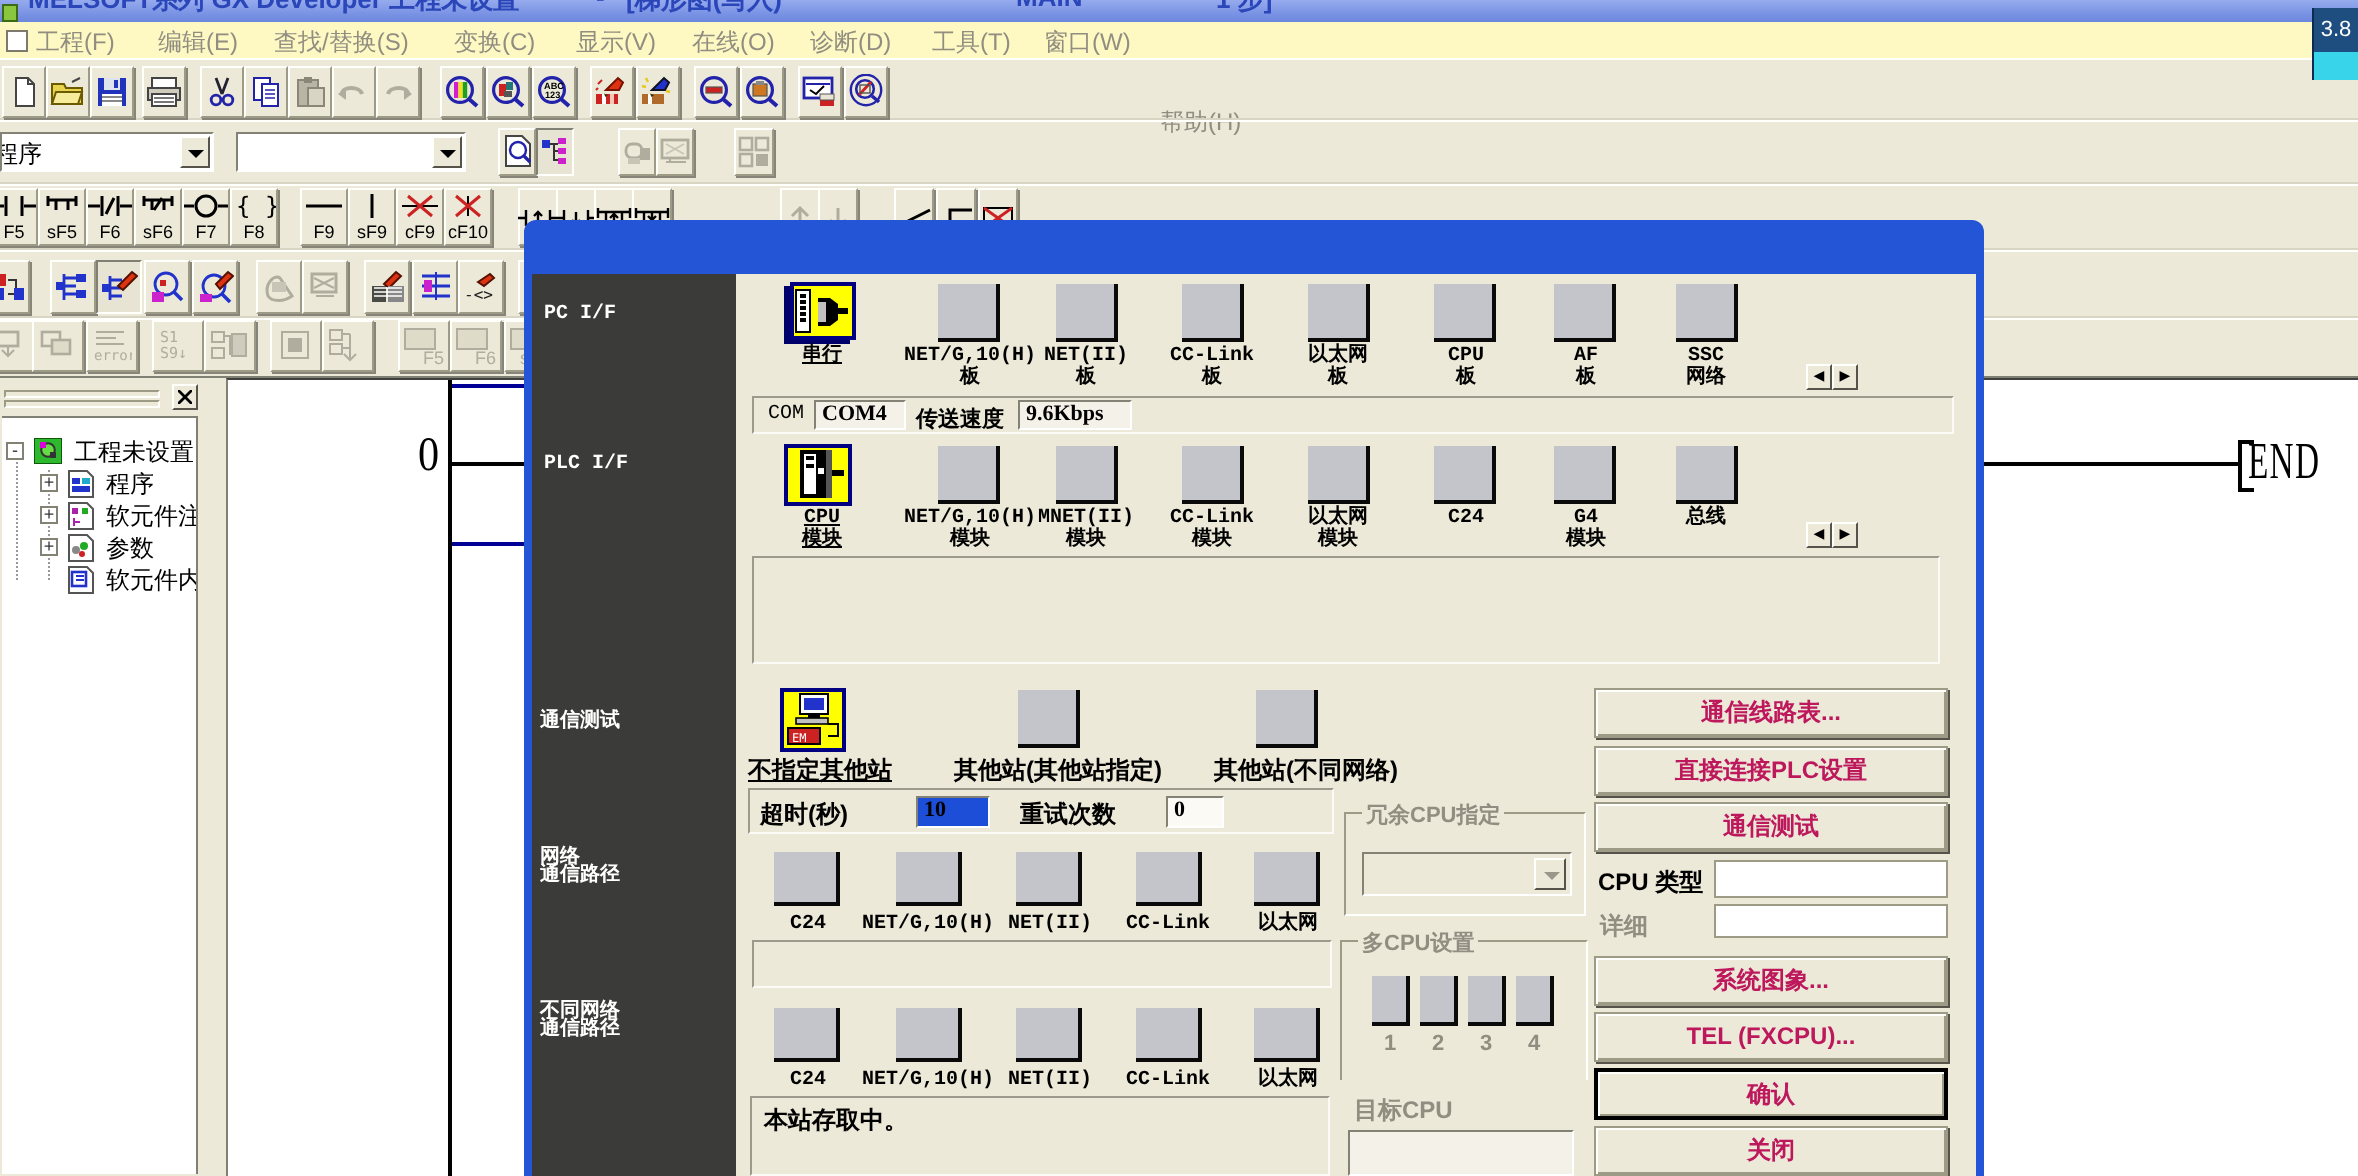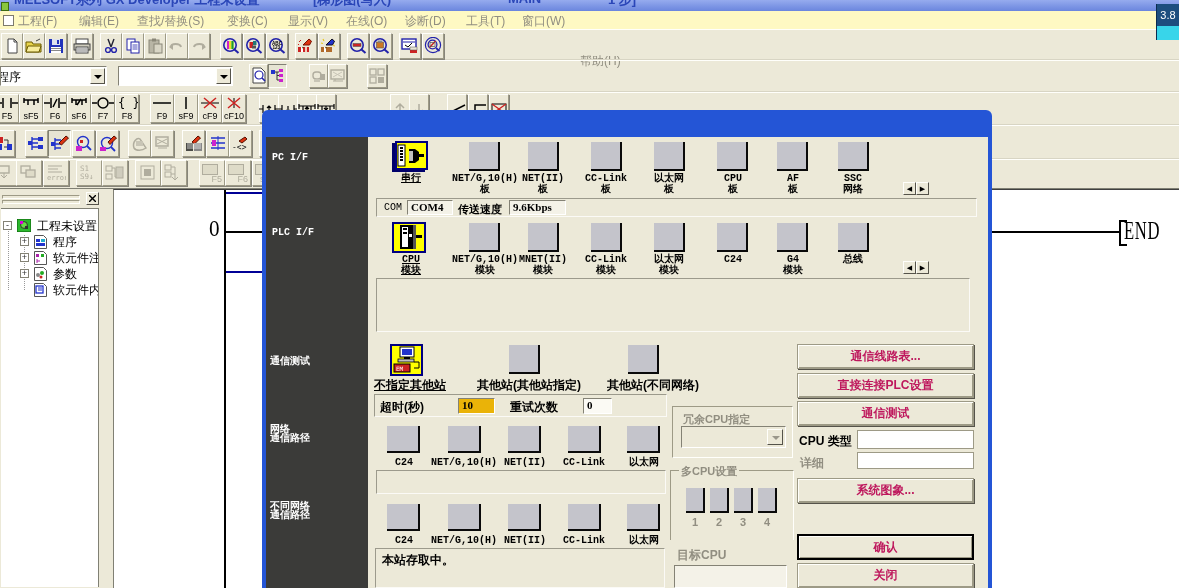--- a/index.html
+++ b/index.html
@@ -678,26 +678,26 @@
           <text x="4" y="25" font-size="6" fill="#fff" font-family="monospace">EM</text>
           <path d="M22 16h5v6h-5" stroke="#000" fill="none"></path>
         </svg></div>
       <div class="sq" style="left:243px;top:208px;"></div>
       <div class="sq" style="left:362px;top:208px;"></div>
       <div class="lbl" style="left:108px;top:240px;font-size:12px;text-decoration:underline;">不指定其他站</div>
       <div class="lbl" style="left:211px;top:240px;font-size:12px;">其他站(其他站指定)</div>
       <div class="lbl" style="left:341px;top:240px;font-size:12px;">其他站(不同网络)</div>
       <div class="sunk" style="left:108px;top:257px;width:293px;height:23px;">
  <div class="lbl" style="left:5px;top:4px;font-size:12px;">超时(秒)</div>
- <div class="fld" style="left:83px;top:3px;width:37px;height:16px;background:#eab308;">10</div>
+ <div class="fld" style="left:83px;top:3px;width:37px;height:16px;background:#1d4ed8;">10</div>
  <div class="lbl" style="left:135px;top:4px;font-size:12px;">重试次数</div>
  <div class="fld" style="left:208px;top:3px;width:29px;height:16px;background:#fbfaf4;">0</div>
 </div>
       <div class="abs" style="left:406px;top:269px;width:121px;height:52px;border:1px solid;border-color:#9d9a86 #fffffb #fffffb #9d9a86;">
- <div class="abs gray" style="left:8px;top:-7px;background:#ece9d8;font-size:11px;padding:0 2px;margin-top:12px;">冗余CPU指定</div>
+ <div class="abs gray" style="left:8px;top:-7px;background:#ece9d8;font-size:11px;padding:0 2px;">冗余CPU指定</div>
  <div class="abs" style="left:8px;top:19px;width:105px;height:22px;background:#ece9d8;border:1px solid;border-color:#848275 #fff #fff #848275;">
    <div style="position:absolute;right:2px;top:2px;width:16px;height:16px;background:#ece9d8;border:1px solid;border-color:#fffffb #55534a #55534a #fffffb;">
             <div style="position:absolute;left:4px;top:6px;border-left:4px solid transparent;border-right:4px solid transparent;border-top:4px solid #9a978a;"></div>
           </div>
  </div>
 </div>
       <div class="pb" style="top:207px;">通信线路表...</div>
       <div class="pb" style="top:236px;">直接连接PLC设置</div>
       <div class="pb" style="top:264px;">通信测试</div>
       <div class="lbl" style="left:533px;top:296px;font-size:12px;">CPU 类型</div>
@@ -711,20 +711,21 @@
       <div class="abs gray" style="left:426px;top:379px;font-size:11px;">1</div>
       <div class="abs" style="left:444px;top:351px;width:19px;height:25px;background:#c4c4cb;border-right:2px solid #0a0a0a;border-bottom:2px solid #0a0a0a;"></div>
       <div class="abs gray" style="left:450px;top:379px;font-size:11px;">2</div>
       <div class="abs" style="left:468px;top:351px;width:19px;height:25px;background:#c4c4cb;border-right:2px solid #0a0a0a;border-bottom:2px solid #0a0a0a;"></div>
       <div class="abs gray" style="left:474px;top:379px;font-size:11px;">3</div>
       <div class="abs" style="left:492px;top:351px;width:19px;height:25px;background:#c4c4cb;border-right:2px solid #0a0a0a;border-bottom:2px solid #0a0a0a;"></div>
       <div class="abs gray" style="left:498px;top:379px;font-size:11px;">4</div>
       <div class="lbl gray" style="left:411px;top:410px;font-size:12px;">目标CPU</div>
       <div class="abs" style="left:408px;top:428px;width:113px;height:23px;background:#f4f2e8;border:1px solid;border-color:#848275 #fff #fff #848275;"></div>
       <div class="pb" style="top:341px;">系统图象...</div>
+      <div class="pb" style="top:369px;">TEL (FXCPU)...</div>
       <div class="pb" style="top:426px;">关闭</div>
       <div class="pb" style="top:397px;height:26px;border:2px solid #000;box-shadow:inset 1px 1px 0 #fffffb,inset -1px -1px 0 #9d9a86;">确认</div>
       <div class="sq" style="left:121px;top:289px;width:33px;height:27px;"></div>
       <div class="sq" style="left:182px;top:289px;width:33px;height:27px;"></div>
       <div class="sq" style="left:242px;top:289px;width:33px;height:27px;"></div>
       <div class="sq" style="left:302px;top:289px;width:33px;height:27px;"></div>
       <div class="sq" style="left:361px;top:289px;width:33px;height:27px;"></div>
       <div class="ml" style="left:138px;top:320px;width:90px;margin-left:-45px;">C24</div>
       <div class="ml" style="left:198px;top:320px;width:90px;margin-left:-45px;">NET/G,10(H)</div>
       <div class="ml" style="left:259px;top:320px;width:90px;margin-left:-45px;">NET(II)</div>

